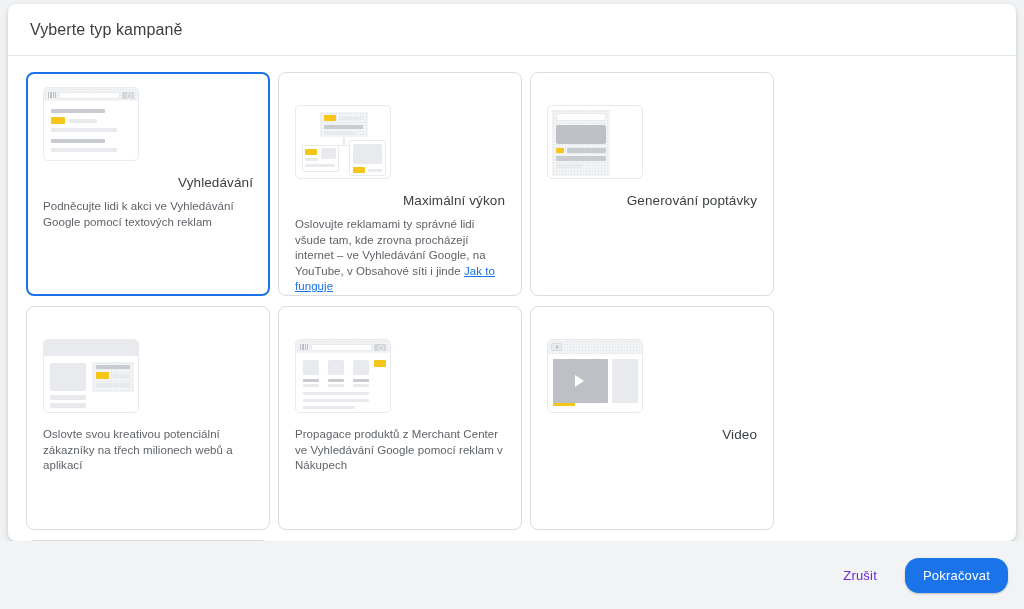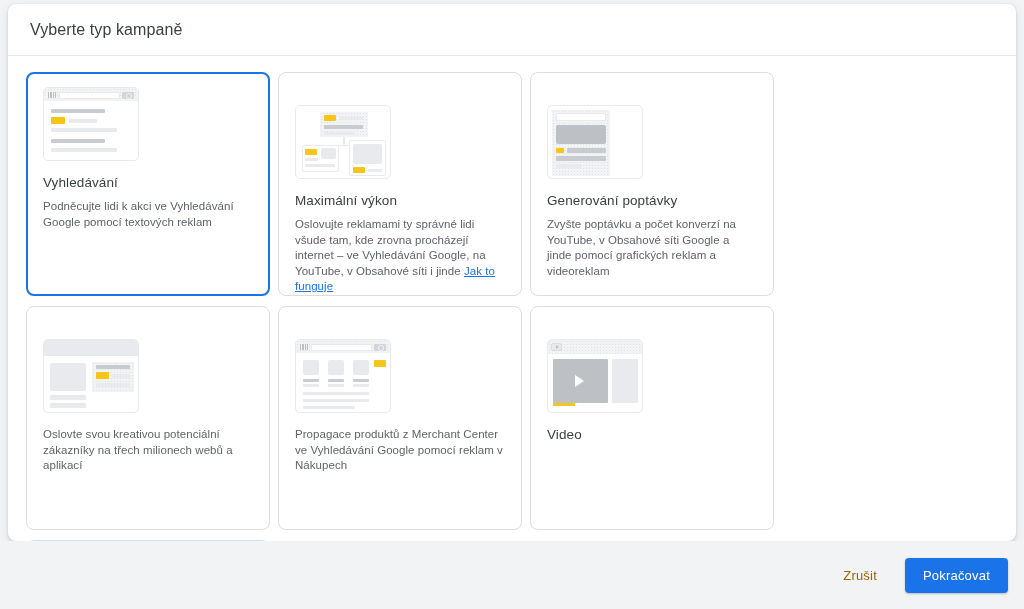--- a/index.html
+++ b/index.html
@@ -77,20 +77,21 @@
     position: relative;
     overflow: hidden;
   }
 
   .card-title {
     font-size: 13.5px;
     color: #3c4043;
     font-weight: 400;
     margin-bottom: 9px;
     letter-spacing: .1px;
+    text-align: right;
   }
 
   .card-desc {
     font-size: 11.5px;
     line-height: 15.5px;
     color: #5f6368;
     letter-spacing: .05px;
   }
   .card-desc a {
     color: #1a73e8;
@@ -106,36 +107,36 @@
     height: 68px;
     display: flex;
     align-items: center;
     justify-content: flex-end;
     padding-right: 16px;
     background: #f1f3f4;
   }
   #cancel-button {
     font-family: "Liberation Sans", sans-serif;
     font-size: 13px;
-    color: #a16207;
+    color: #6d28d9;
     background: transparent;
     border: none;
     padding: 9px 14px;
     border-radius: 4px;
     cursor: pointer;
     letter-spacing: .2px;
   }
   #continue-button {
     font-family: "Liberation Sans", sans-serif;
     font-size: 13px;
     color: #fff;
     background: #1a73e8;
     border: none;
     padding: 10px 18px;
-    border-radius: 4px;
+    border-radius: 14px;
     margin-left: 14px;
     cursor: pointer;
     letter-spacing: .2px;
     box-shadow: 0 1px 2px rgba(60,64,67,.3);
   }
 
   
   .t-topbar {
     position: absolute; left: 0; top: 0; width: 100%; height: 13px;
     background: #eceff1;
@@ -237,21 +238,20 @@
       <div class="card-thumb">
         <div class="t-dotted" style="position:absolute;left:4px;top:4px;width:58px;height:66px;"></div>
         <div style="position:absolute;left:8px;top:7px;width:50px;height:8px;background:#fff;border:1px solid #e8eaed;border-radius:2px;"></div>
         <div class="gblock mid" style="left:8px;top:19px;width:50px;height:19px;"></div>
         <div class="ybox" style="left:8px;top:42px;width:8px;height:5px;"></div>
         <div class="bar dark" style="left:19px;top:42px;width:39px;height:5px;"></div>
         <div class="bar dark" style="left:8px;top:50px;width:50px;height:5px;"></div>
         <div class="bar light" style="left:8px;top:58px;width:26px;height:4px;"></div>
       </div>
       <div class="card-title">Generování poptávky</div>
-      <div class="card-desc">Zvyšte poptávku a počet konverzí na YouTube, v Obsahové síti Google a jinde pomocí grafických reklam a videoreklam</div>
     </div>
 
     <div class="card">
       <div class="card-thumb">
         <div class="t-topbar" style="height:16px;background:#e8eaed;"></div>
         <div class="gblock" style="left:6px;top:23px;width:36px;height:28px;"></div>
         <div class="t-dotted" style="position:absolute;left:48px;top:22px;width:42px;height:30px;"></div>
         <div class="bar dark" style="left:52px;top:25px;width:34px;height:4px;"></div>
         <div class="ybox" style="left:52px;top:32px;width:13px;height:7px;"></div>
         <div class="bar light" style="left:68px;top:34px;width:18px;height:3.5px;"></div>

